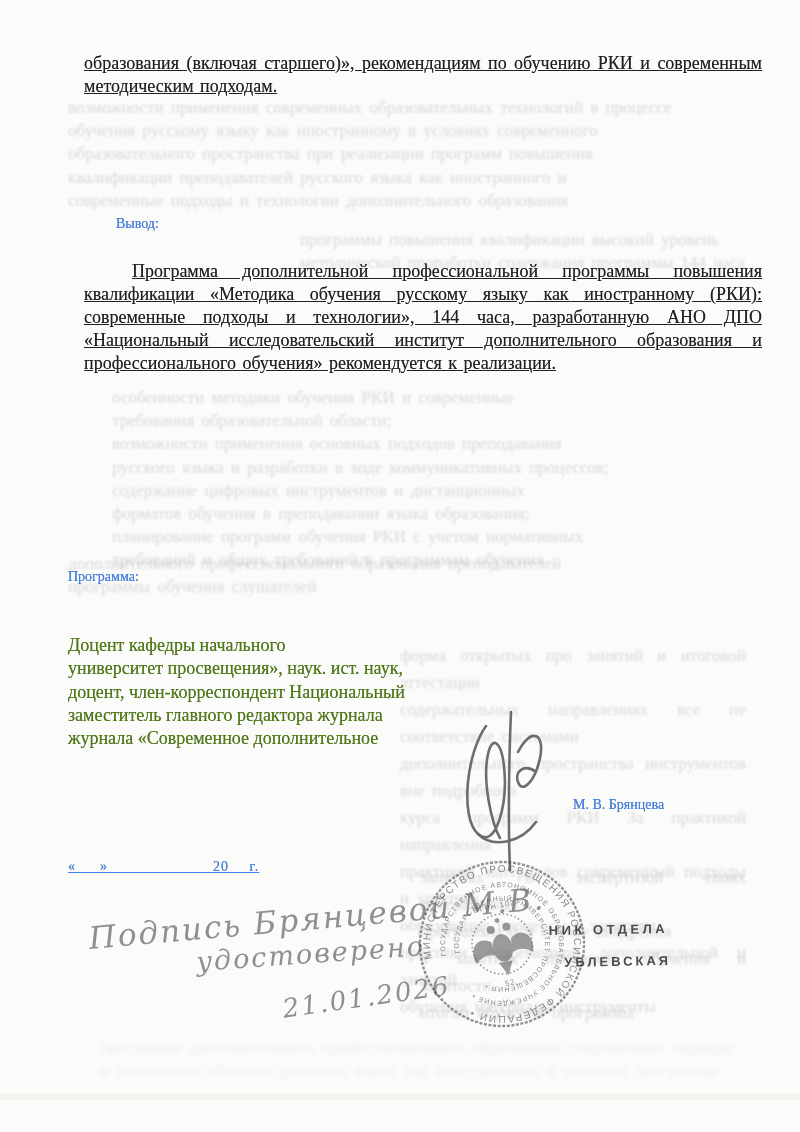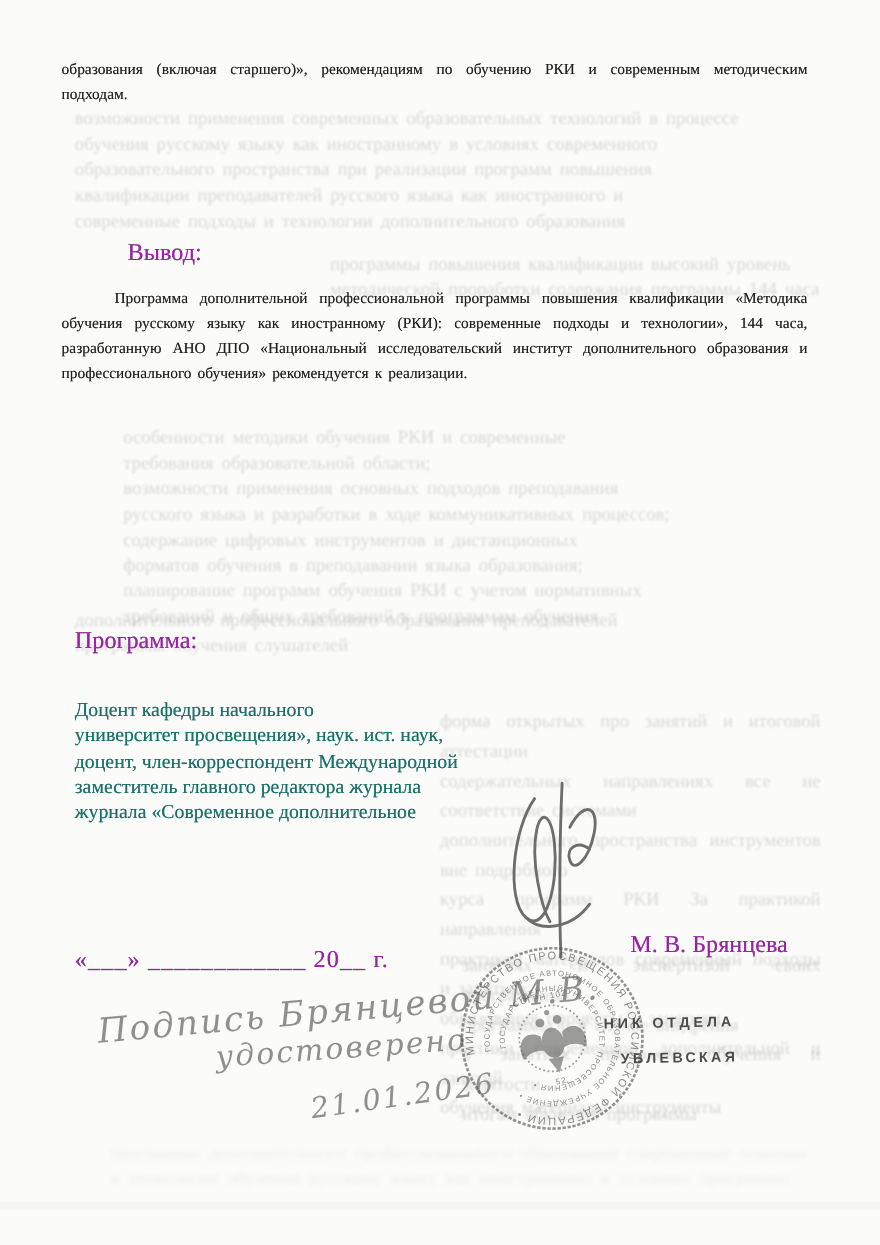--- a/index.html
+++ b/index.html
@@ -6,35 +6,36 @@
   body{
     width:800px;height:1132px;
     background:#fbfbf9;
     font-family:"Liberation Serif", serif;
     color:#222;
     position:relative;
     overflow:hidden;
   }
   .page{position:absolute;inset:0;}
   .body-text{
-    position:absolute;left:56px;width:678px;
-    font-size:14px;line-height:23px;
+    position:absolute;left:84px;width:678px;
+    font-size:18px;line-height:23px;
     text-align:justify;word-spacing:2px;
     color:#202020;
     text-shadow:0 0 .5px rgba(25,25,25,.55);
+    text-decoration:underline;
   }
   .body-text p{margin:0;}
   .indent{text-indent:48px;}
   .label{
-    position:absolute;font-size:22px;color:#a21caf;
+    position:absolute;font-size:14px;color:#3b82f6;
     text-shadow:0 0 .5px rgba(25,25,25,.55);
   }
   .reviewer{
     position:absolute;left:68px;top:634px;width:440px;
-    font-size:18px;line-height:23.3px;color:#0f766e;
+    font-size:18px;line-height:23.3px;color:#4d7c0f;
     text-shadow:0 0 .5px rgba(25,25,25,.55);
   }
   .ghost{
     position:absolute;
     color:#9a9a9a;opacity:.36;
     filter:blur(1.2px);
     font-size:17px;line-height:23.2px;
     text-align:justify;word-spacing:3px;
     pointer-events:none;
   }
@@ -117,28 +118,28 @@
 
   <div class="label" style="left:116px;top:216px;">Вывод:</div>
 
   <div class="body-text indent" style="top:260px;">Программа дополнительной профессиональной программы повышения квалификации «Методика обучения русскому языку как иностранному (РКИ): современные подходы и технологии», 144 часа, разработанную АНО ДПО «Национальный исследовательский институт дополнительного образования и профессионального обучения» рекомендуется к реализации.</div>
 
   <div class="label" style="left:68px;top:569px;">Программа:</div>
 
   <div class="reviewer">
       <div class="rev-line">Доцент кафедры начального</div>
       <div class="rev-line">университет просвещения», наук. ист. наук,</div>
-      <div class="rev-line">доцент, член-корреспондент Международной</div>
+      <div class="rev-line">доцент, член-корреспондент Национальный</div>
       <div class="rev-line">заместитель главного редактора журнала</div>
       <div class="rev-line">журнала «Современное дополнительное</div>
     </div>
 
-  <div class="label" style="left:573px;top:797px;margin-top:48px;">М. В. Брянцева</div>
+  <div class="label" style="left:573px;top:797px;">М. В. Брянцева</div>
 
-  <div class="label" style="left:68px;top:859px;letter-spacing:1px;">«___» ____________ 20__ г.</div>
+  <div class="label" style="left:68px;top:859px;letter-spacing:1px;text-decoration:underline;">«___» ____________ 20__ г.</div>
 
   <div class="hand" style="left:88px;top:900px;font-size:31px;transform:rotate(-5deg);">Подпись Брянцевой М.В.</div>
   <div class="hand" style="left:196px;top:938px;font-size:27px;transform:rotate(-4deg);">удостоверено</div>
   <div class="hand" style="left:282px;top:982px;font-size:26px;transform:rotate(-8deg);">21.01.2026</div>
 
   <svg class="signature-svg" width="120" height="172" viewBox="0 0 120 172">
     <g fill="none" stroke="#5a5a5a" stroke-width="2.6" stroke-linecap="round" opacity="0.88">
       <path d="M38,20 C18,48 12,112 30,128 C48,144 60,98 56,60 C53,34 44,30 40,48 C34,76 44,118 52,132"></path>
       <path d="M63,6 C61,50 60,120 62,164"></path>
       <path d="M70,46 C84,20 97,28 92,52 C87,76 74,88 70,76 C66,64 78,58 88,66"></path>

